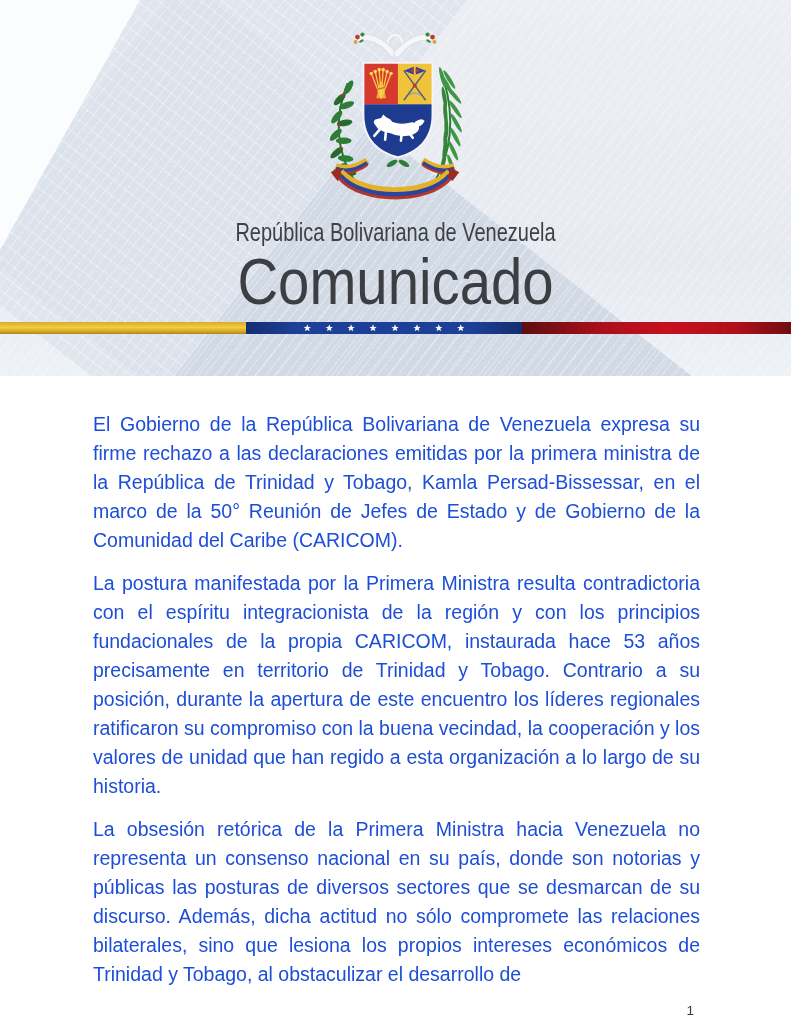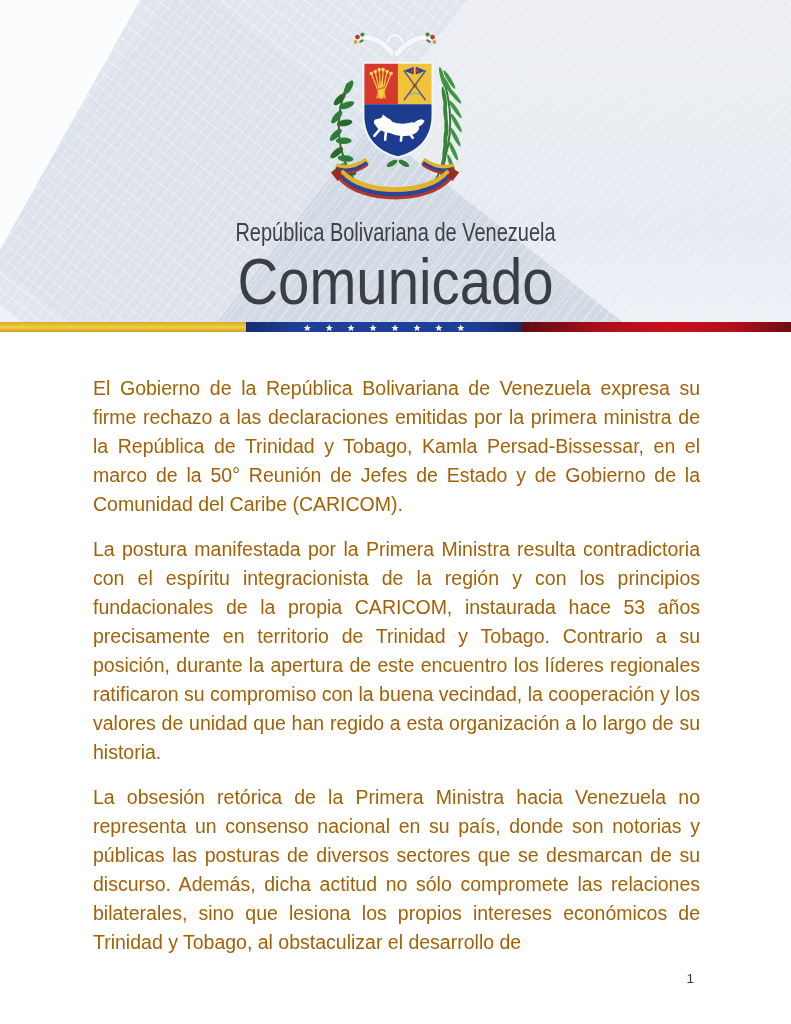--- a/index.html
+++ b/index.html
@@ -1,21 +1,21 @@
 <!DOCTYPE html>
 <html><head>
 <meta charset="utf-8">
 <style>
   html,body{margin:0;padding:0;background:#888;}
   .page{
     width:791px;height:1024px;margin:0 auto;position:relative;overflow:hidden;
     background:#ffffff;font-family:"Liberation Sans",sans-serif;
   }
   
-  .header{position:relative;height:332px;background:linear-gradient(180deg,#eceef3 0%,#e7eaf0 70%,#eef1f6 100%);overflow:hidden;}
+  .header{position:relative;height:376px;background:linear-gradient(180deg,#eceef3 0%,#e7eaf0 70%,#eef1f6 100%);overflow:hidden;}
   .band-right{position:absolute;top:-20px;left:185px;width:1400px;height:340px;
     background:repeating-linear-gradient(90deg,#cfd8e3 0 13px,#d9dfe9 13px 15px);
     transform:rotate(38deg);transform-origin:0 0;opacity:.92;}
   .band-left{position:absolute;top:250px;left:-70px;width:900px;height:270px;
     background:repeating-linear-gradient(90deg,#dee4ed 0 11px,#e7ebf2 11px 13px);
     transform:rotate(-52deg);transform-origin:0 0;opacity:.85;}
   .pin-overlay{position:absolute;inset:0;
     background:repeating-linear-gradient(128deg,rgba(255,255,255,.35) 0 1px,rgba(255,255,255,0) 1px 8px);}
   .corner-tri{position:absolute;top:0;left:0;width:140px;height:250px;background:#fbfcfe;
     clip-path:polygon(0 0,100% 0,0 100%);}
@@ -37,21 +37,21 @@
                linear-gradient(180deg,#2a4aa6,#1d3f97);}
   .seg-red{width:34%;background:linear-gradient(90deg,#5d0d12,#a80f1a 28%,#c8101e 55%,#b00f1b 80%,#6f0d13);}
   .star-row{
     position:absolute;inset:0;display:flex;align-items:center;justify-content:center;
     color:#fff;font-size:9px;line-height:1;word-spacing:11px;
     font-family:"DejaVu Sans",sans-serif;text-shadow:0 0 1px rgba(255,255,255,.6);
   }
   
   .doc-body{padding:26px 91px 0 93px;}
   .doc-body p{
-    margin:16px 0 14px 0;font-size:19.5px;line-height:29px;color:#a16207;
+    margin:8px 0 14px 0;font-size:19.5px;line-height:29px;color:#1d4ed8;
     text-align:justify;
   }
   .page-number{
     text-align:right;padding-right:6px;font-size:13.5px;color:#3a3a3c;margin-top:2px;
   }
 </style>
 </head>
 <body>
 
 <div class="page">

